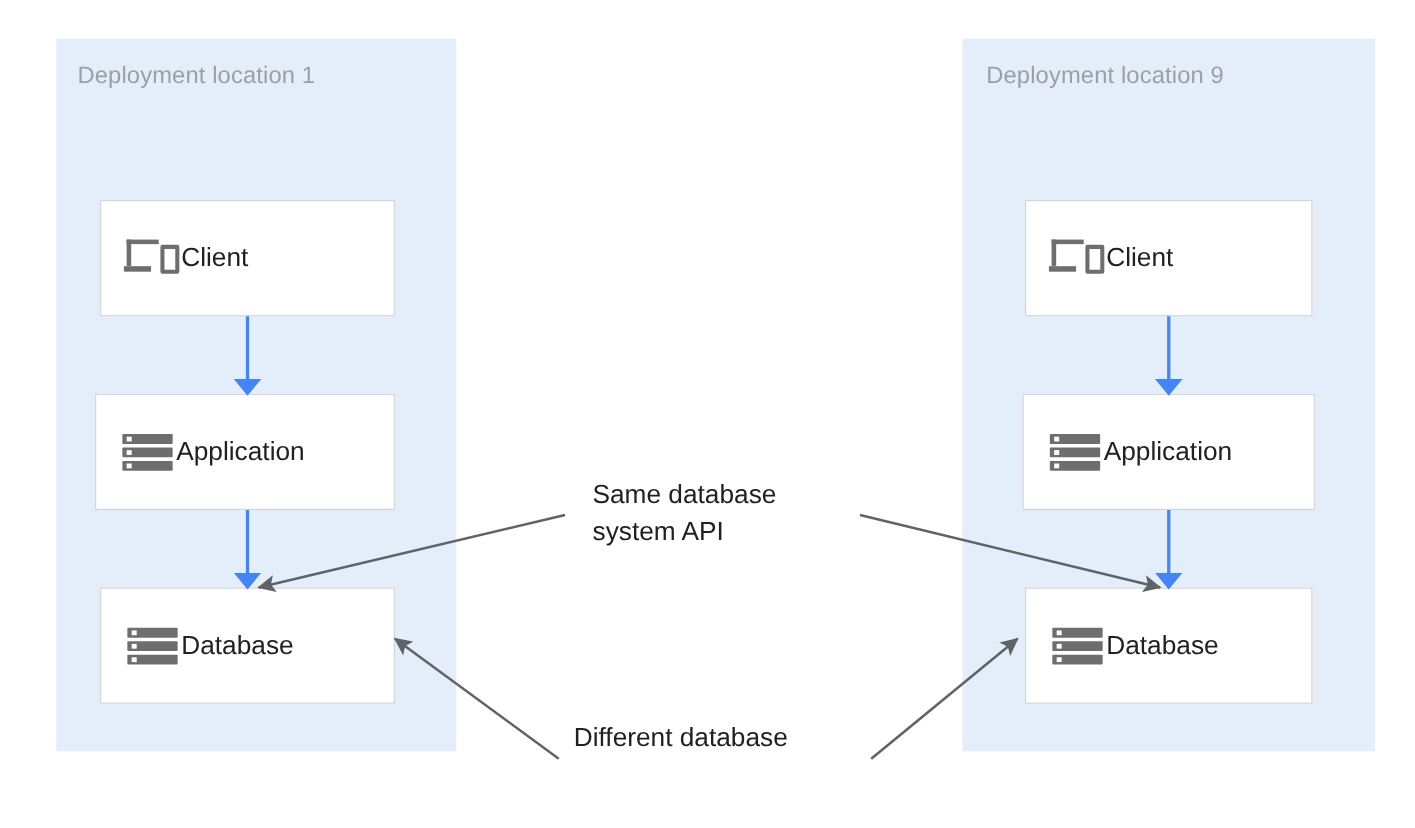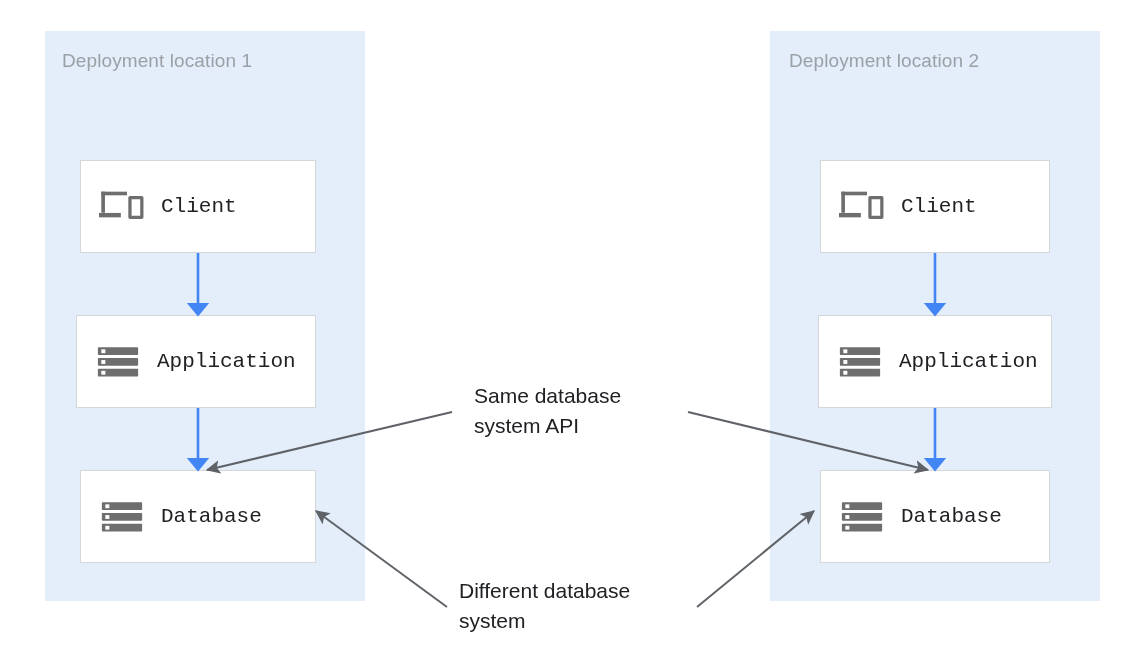--- a/index.html
+++ b/index.html
@@ -45,22 +45,21 @@
   .node-icon {
     width: 46px;
     height: 46px;
     margin-left: 18px;
     flex: 0 0 auto;
     display: block;
   }
   .node-label {
     font-size: 21px;
     color: #202124;
-    margin-left: 16px;
-    font-family: Liberation Mono, monospace;
+    font-family: Liberation Sans, sans-serif;
     white-space: nowrap;
   }
   .annotation {
     position: absolute;
     font-size: 21px;
     color: #202124;
     line-height: 30px;
     font-family: "Liberation Sans", sans-serif;
     white-space: nowrap;
   }
@@ -115,21 +114,21 @@
         <rect x="1.5" y="9.9" width="21" height="4.1" rx="0.4"></rect>
         <rect x="3.3" y="11.0" width="2.1" height="2.0" fill="#ffffff"></rect>
         <rect x="1.5" y="15.5" width="21" height="4.1" rx="0.4"></rect>
         <rect x="3.3" y="16.6" width="2.1" height="2.0" fill="#ffffff"></rect>
       </g>
     </svg>
     <span class="node-label">Database</span>
   </div>
 
   <div class="panel" style="left:770px; top:31px; width:330px; height:570px;"></div>
-  <div class="panel-title" style="left:789px; top:50px;">Deployment location 2</div>
+  <div class="panel-title" style="left:789px; top:50px;">Deployment location 9</div>
 
   <div class="node" style="left:820px; top:160px; width:230px; height:93px;">
     <svg class="node-icon" viewBox="0 0 24 24">
       <g fill="#6e6e6e">
         <rect x="1.2" y="4.0" width="13.4" height="1.9"></rect>
         <rect x="1.2" y="4.0" width="1.9" height="11.0"></rect>
         <rect x="0.0" y="15.1" width="11.4" height="2.3"></rect>
         <path d="M16.2 6.2 h6.1 a0.9 0.9 0 0 1 0.9 0.9 v10.3 a0.9 0.9 0 0 1 -0.9 0.9 h-6.1 a0.9 0.9 0 0 1 -0.9 -0.9 v-10.3 a0.9 0.9 0 0 1 0.9 -0.9 z M17.0 7.9 v8.7 h4.5 v-8.7 z"></path>
       </g>
     </svg>
@@ -187,16 +186,15 @@
     <line x1="697" y1="607" x2="814" y2="511" stroke="#5f6368" stroke-width="2" marker-end="url(#grayHead)"></line>
   </svg>
 
   <div class="annotation" style="left:474px; top:381px; width:185px;">
     <div>Same database</div>
     <div>system API</div>
   </div>
 
   <div class="annotation" style="left:459px; top:562px; width:215px;margin-top:14px;">
     <div>Different database</div>
-    <div>system</div>
   </div>
 
 </div>
 
 </body></html>

